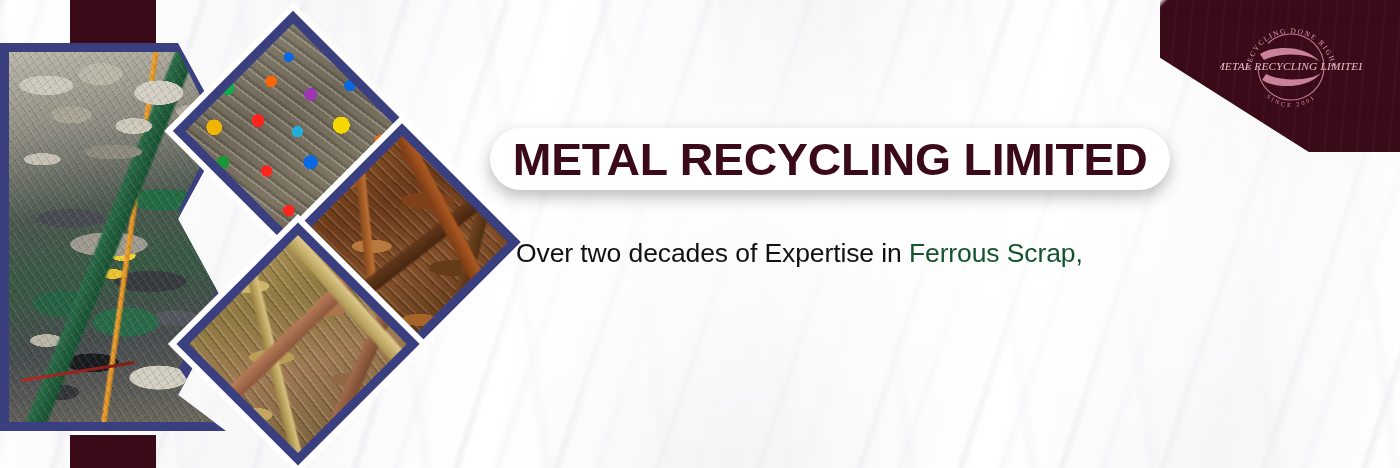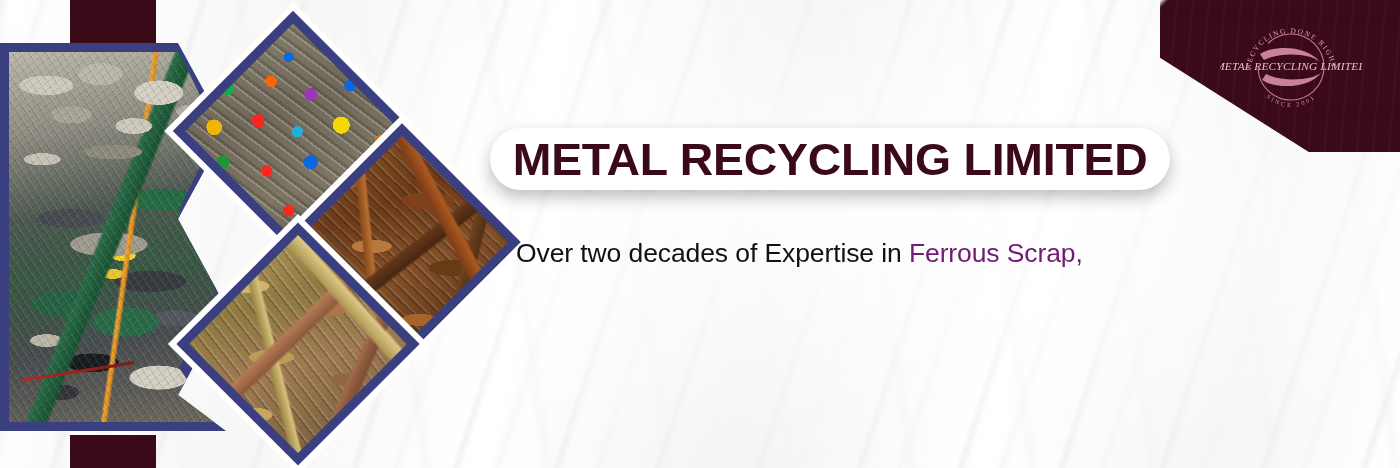--- a/index.html
+++ b/index.html
@@ -288,21 +288,21 @@
     width:880px;
   }
   .subtitle .sub-line {
     font-family:"Liberation Sans", sans-serif;
     font-size:26.5px;
     line-height:59px;
     white-space:nowrap;
     letter-spacing:-0.1px;
   }
   .sub-dark { color:#111111;text-align:right; }
-  .sub-accent { color:#701a75; }
+  .sub-accent { color:#14532d; }
 </style>
 </head>
 <body>
 
 <div id="banner">
 
   <div class="bg-base"></div>
   <div class="bg-streaks"></div>
   <div class="bg-streaks2"></div>
   <div class="bg-vign"></div>

